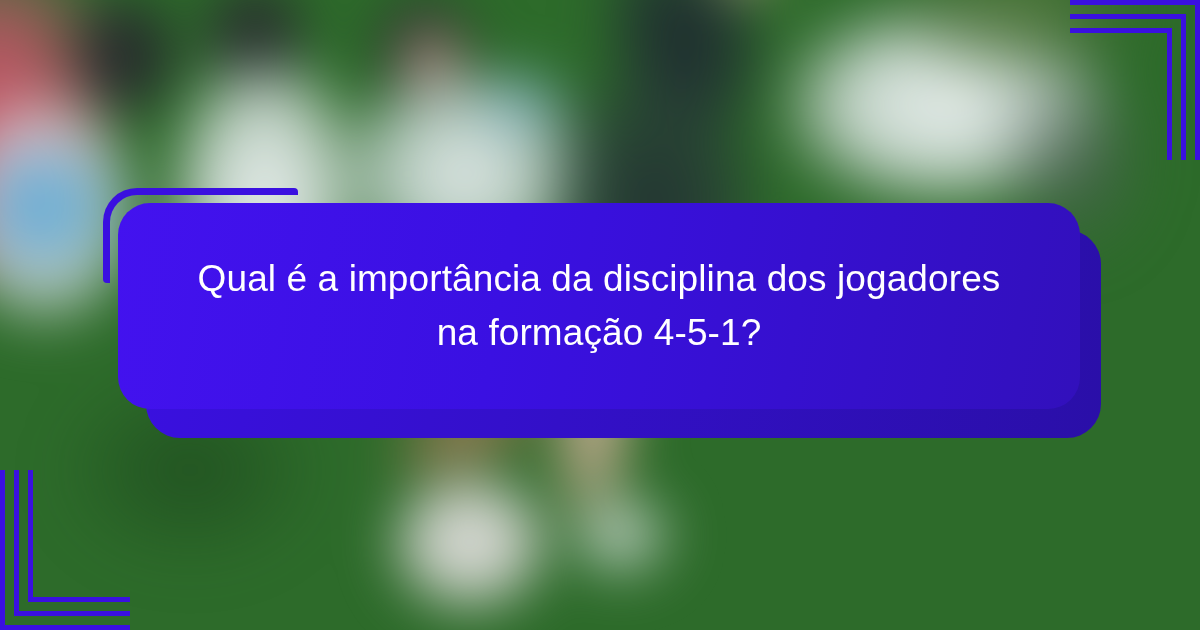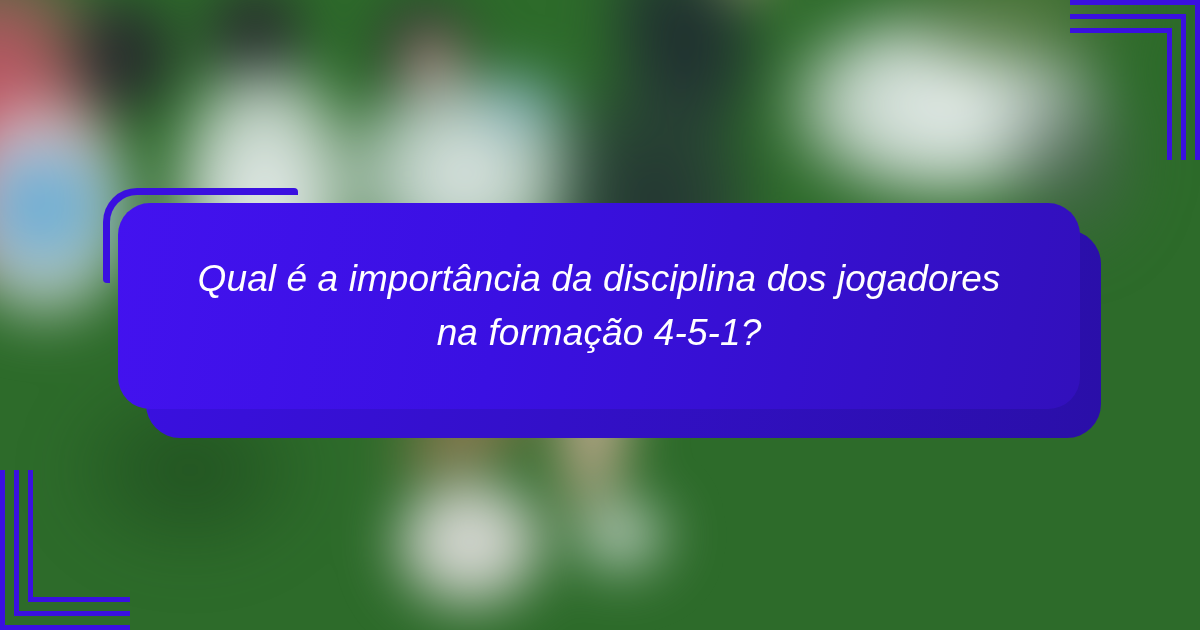--- a/index.html
+++ b/index.html
@@ -304,21 +304,20 @@
     position: absolute;
     left: 118px;
     top: 203px;
     width: 962px;
     height: 206px;
     border-radius: 32px;
     background: linear-gradient(100deg, #4312ef 0%, #3a10e2 40%, #3210bc 100%);
     display: flex;
     align-items: center;
     justify-content: center;
-    font-style: italic;
   }
 
   .headline {
     margin: 0;
     padding: 0 58px;
     width: 100%;
     box-sizing: border-box;
     text-align: center;
     color: #ffffff;
     font-family: "Liberation Sans", sans-serif;

